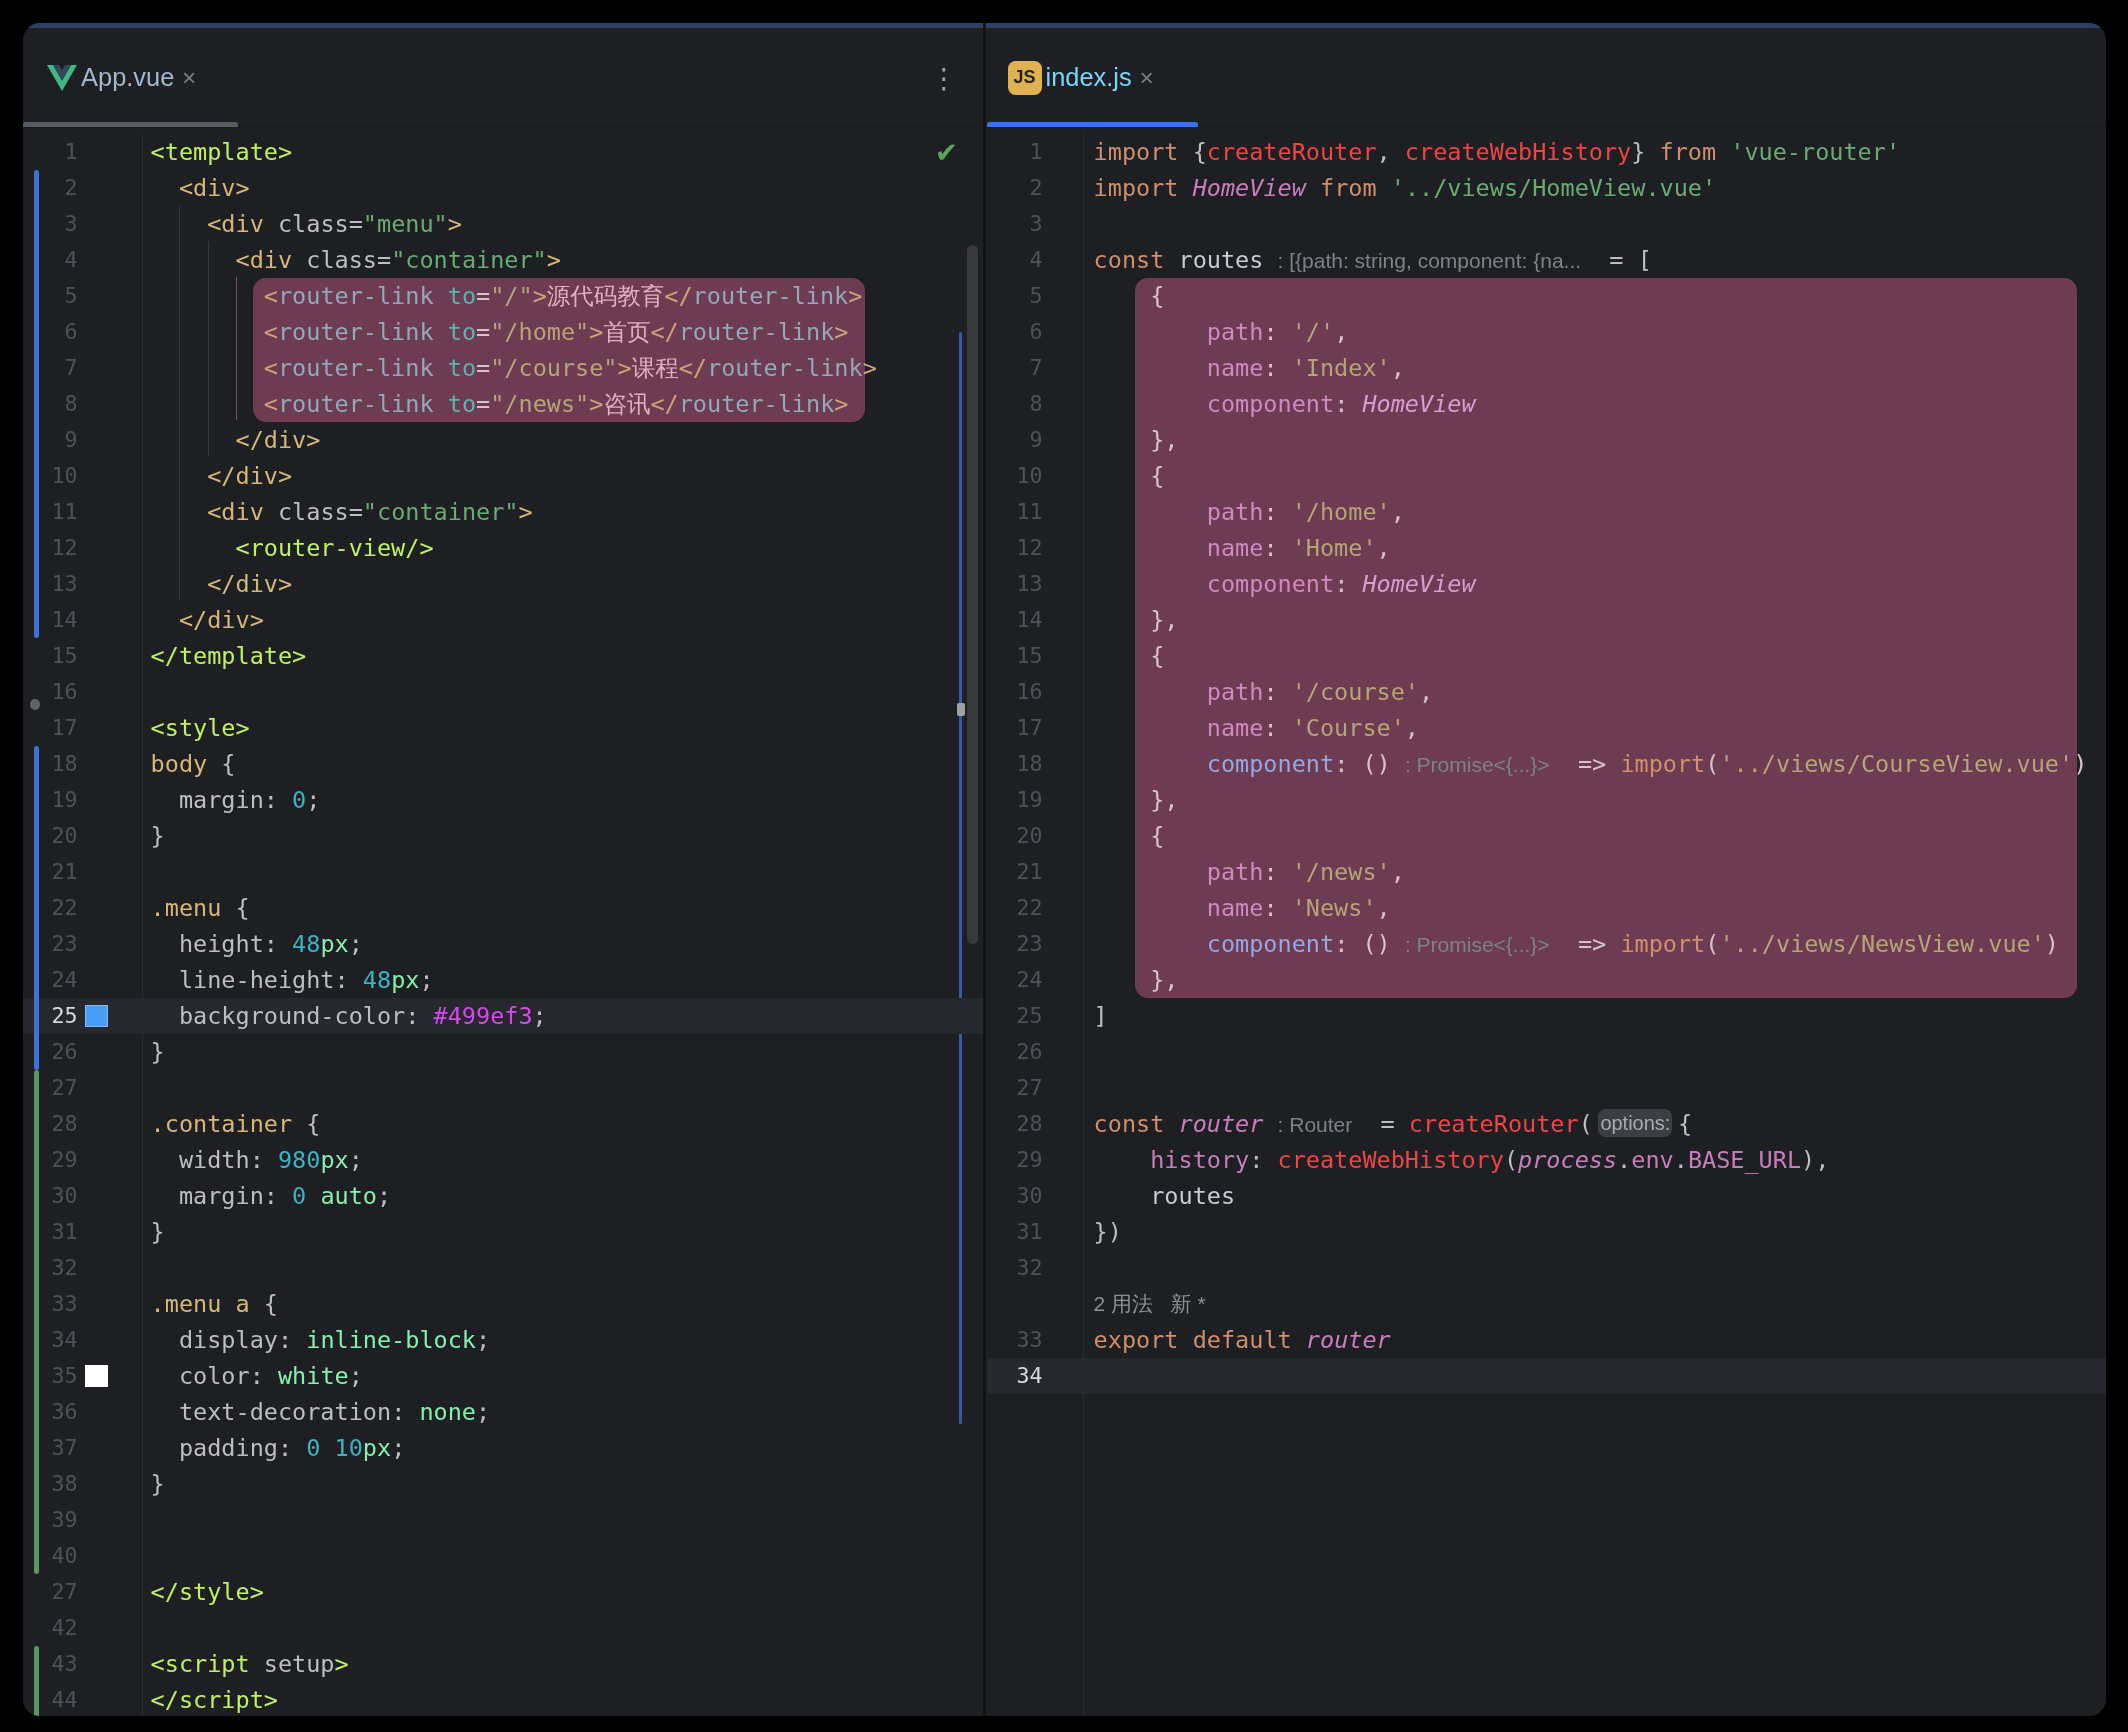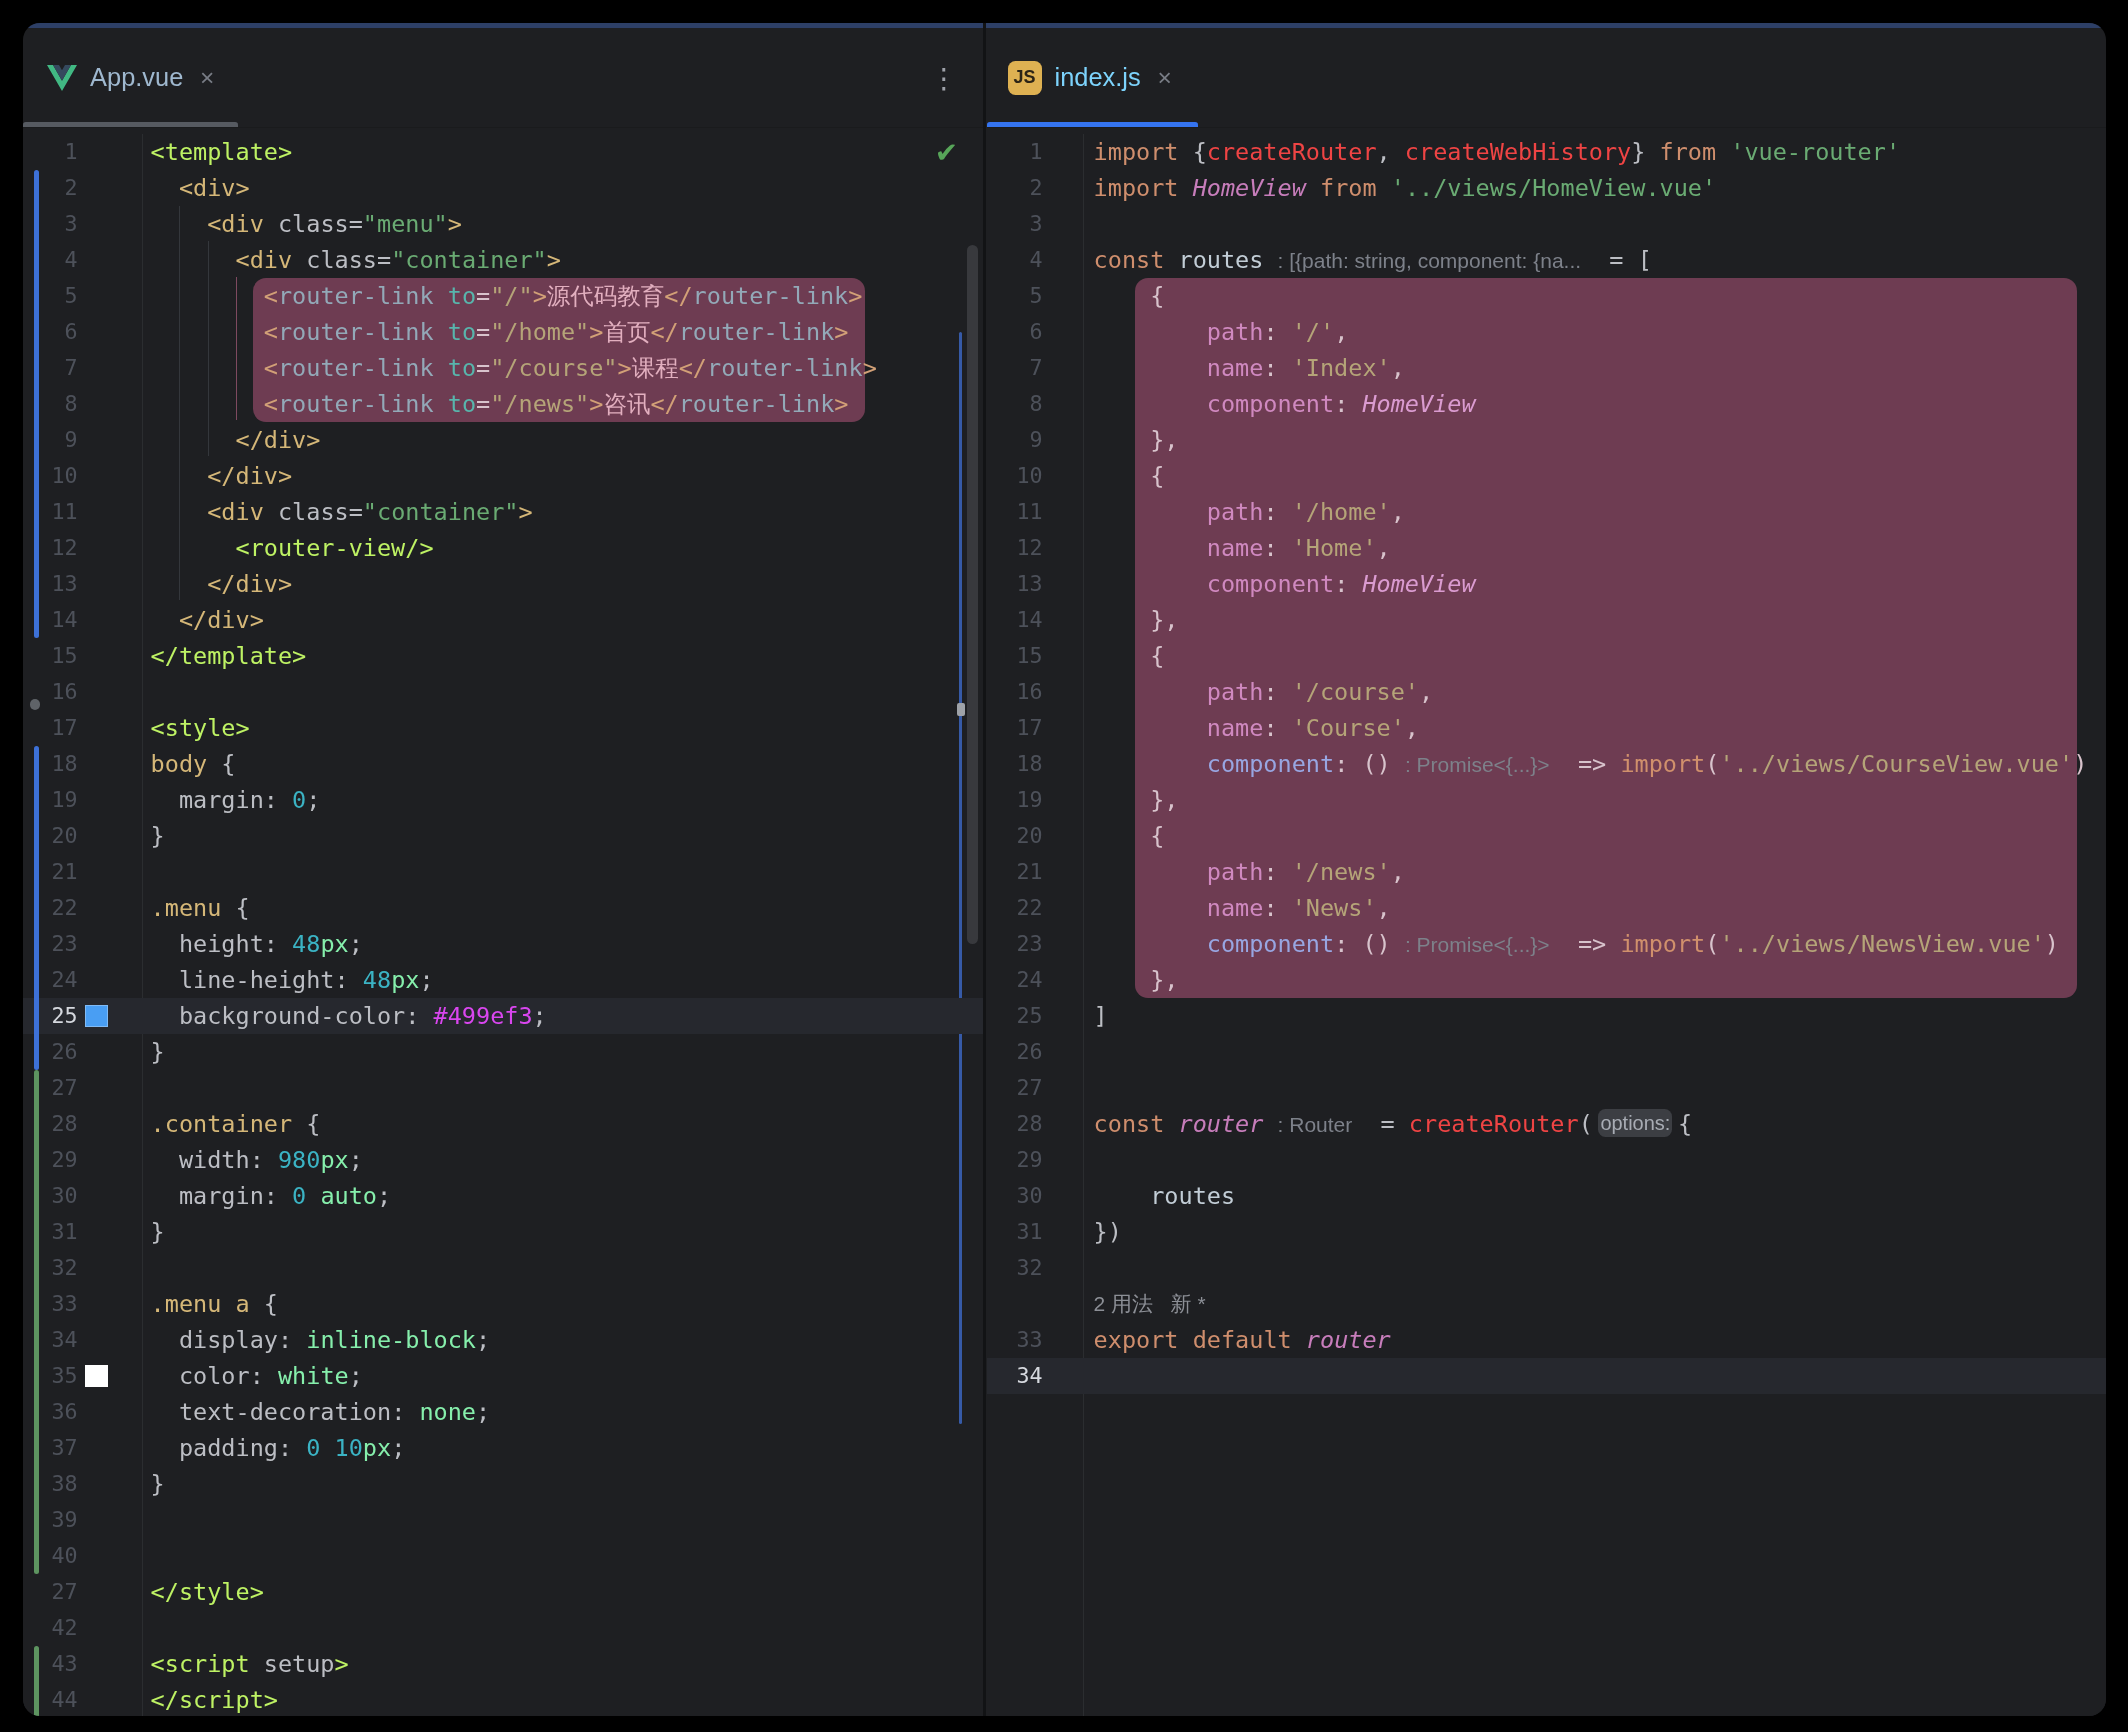--- a/index.html
+++ b/index.html
@@ -4,21 +4,21 @@
 <style>
   html,body{margin:0;padding:0;background:#000;width:2128px;height:1733px;overflow:hidden;}
   *{box-sizing:border-box;}
   .window{position:absolute;left:22.6px;top:22.6px;width:2083px;height:1693px;background:#1e1f22;border-radius:17px;overflow:hidden;font-family:"DejaVu Sans Mono",monospace;}
   .topstrip{position:absolute;top:0;left:0;right:0;height:5.6px;background:#2d3f66;}
   .pane{position:absolute;top:5.6px;bottom:0;}
   .paneL{left:0;width:960px;--numw:55px;--codepad:128px;--sep:119px;--hl-left:230px;--hl-w:612px;}
   .paneR{left:964px;width:1119px;--numw:56px;--codepad:107px;--sep:96px;--hl-left:148px;--hl-w:942px;}
   .divider{position:absolute;top:0;bottom:0;left:960px;width:3.8px;background:#121315;}
   .tabbar{position:relative;height:100px;border-bottom:0.9px solid #1a1b1d;}
-  .tab{position:absolute;left:0;top:0;height:100%;display:flex;align-items:center;gap:13px;padding:0 28px 0 24.5px;}
+  .tab{position:absolute;left:0;top:0;height:100%;display:flex;align-items:center;gap:4px;padding:0 28px 0 24.5px;}
   .tablabel{font-family:"Liberation Sans",sans-serif;font-size:25.4px;}
   .tabclose{font-family:"Liberation Sans",sans-serif;font-size:24.5px;color:#787c85;padding-left:3.8px;cursor:pointer;}
   .underline{position:absolute;bottom:0;height:5.6px;border-radius:2.8px 2.8px 0 0;}
   .kebab{position:absolute;right:24.5px;top:50%;transform:translateY(-50%);color:#9da0a8;font-size:28px;letter-spacing:0;font-family:"DejaVu Sans",sans-serif;cursor:pointer;}
   .jsicon{width:34px;height:34px;border-radius:7.5px;background:#deb152;color:#2b2416;font-family:"Liberation Sans",sans-serif;font-weight:bold;font-size:18px;display:flex;align-items:center;justify-content:center;}
   .editor{position:absolute;top:106px;left:0;right:0;bottom:0;background:#1e1f22;}
   .editor::before{content:"";position:absolute;left:var(--sep);top:0;bottom:0;width:0.9px;background:#2b2d30;}
   .row{position:relative;height:36px;line-height:36px;}
   .row.caret{background:#26282e;}
   .hlbg{position:absolute;left:var(--hl-left);width:var(--hl-w);top:0;height:100%;background:#6e3c52;}
@@ -446,20 +446,21 @@
         <div class="row">
           <div class="num">27</div>
           <div class="code"></div>
         </div>
         <div class="row">
           <div class="num">28</div>
           <div class="code"><span class="kw">const</span><span class="t"> </span><span class="cls">router</span><span class="t"> </span><span class="inlay">: Router</span><span class="t">  = </span><span class="fn">createRouter</span><span class="t">(</span><span class="chip">options:</span><span class="t">{</span></div>
         </div>
         <div class="row">
           <div class="num">29</div>
+          <div class="code"><span class="t">    </span><span class="prop">history</span><span class="t">: </span><span class="fn">createWebHistory</span><span class="t">(</span><span class="cls">process</span><span class="t">.</span><span class="prop">env</span><span class="t">.</span><span class="prop">BASE_URL</span><span class="t">),</span></div>
         </div>
         <div class="row">
           <div class="num">30</div>
           <div class="code"><span class="t">    </span><span class="var">routes</span></div>
         </div>
         <div class="row">
           <div class="num">31</div>
           <div class="code"><span class="t">})</span></div>
         </div>
         <div class="row">

